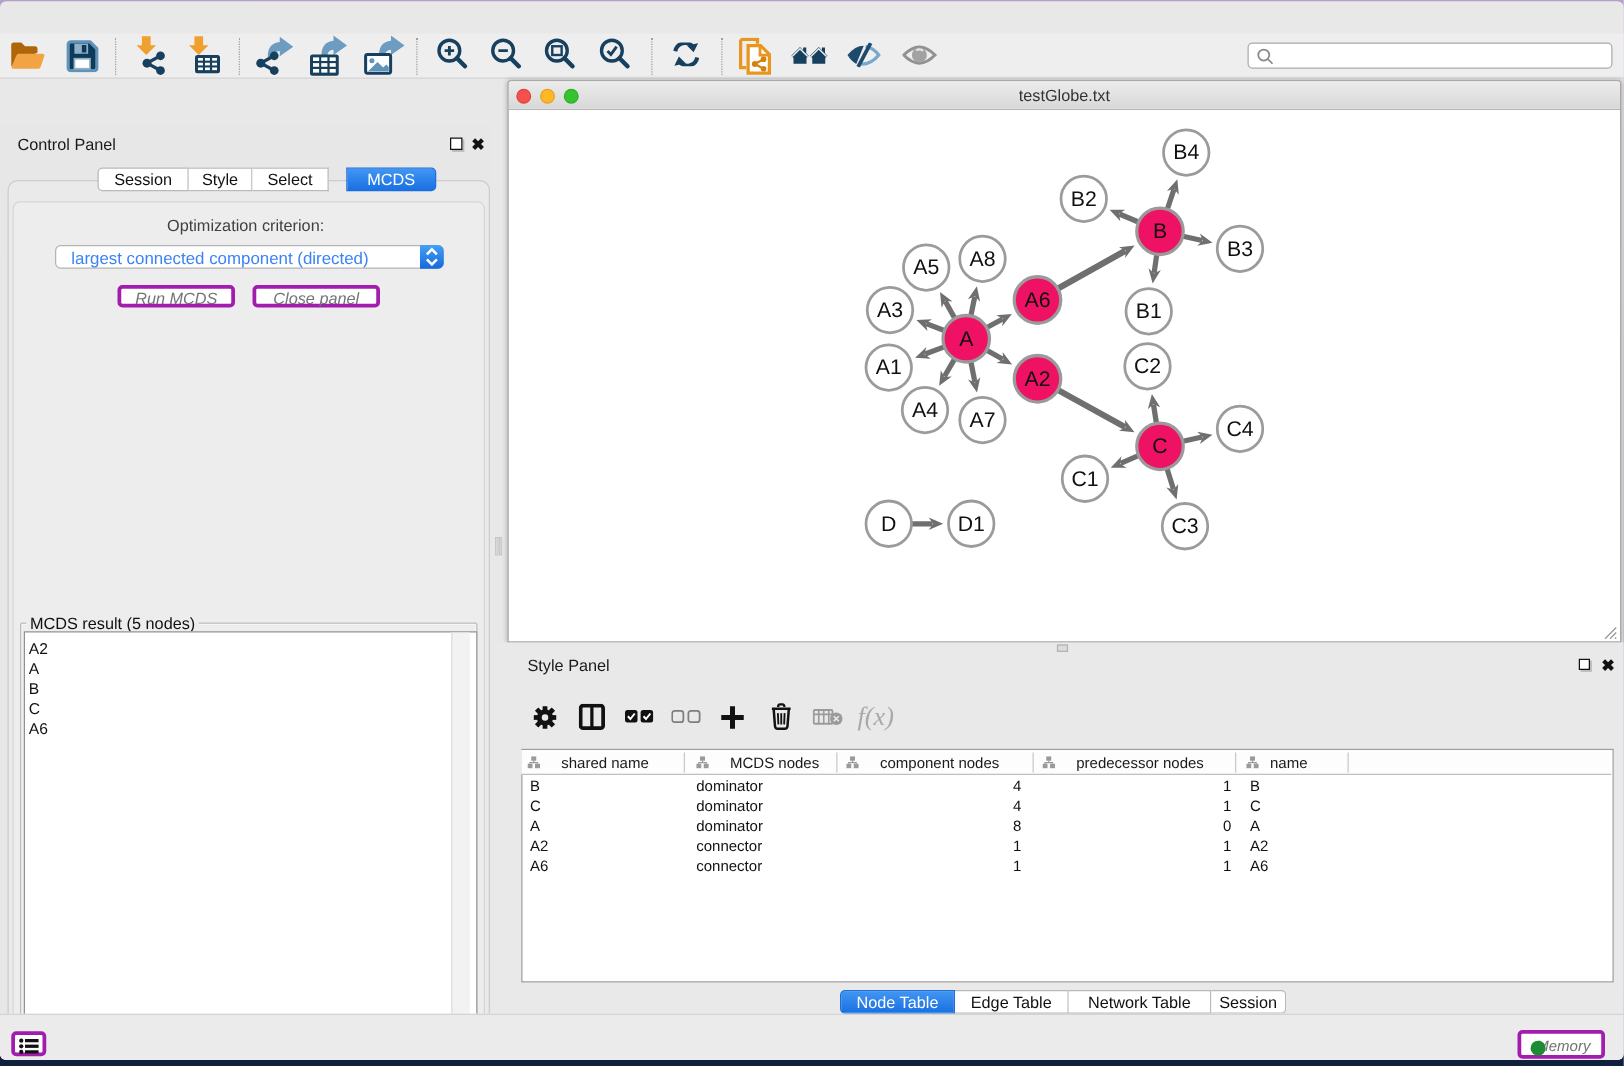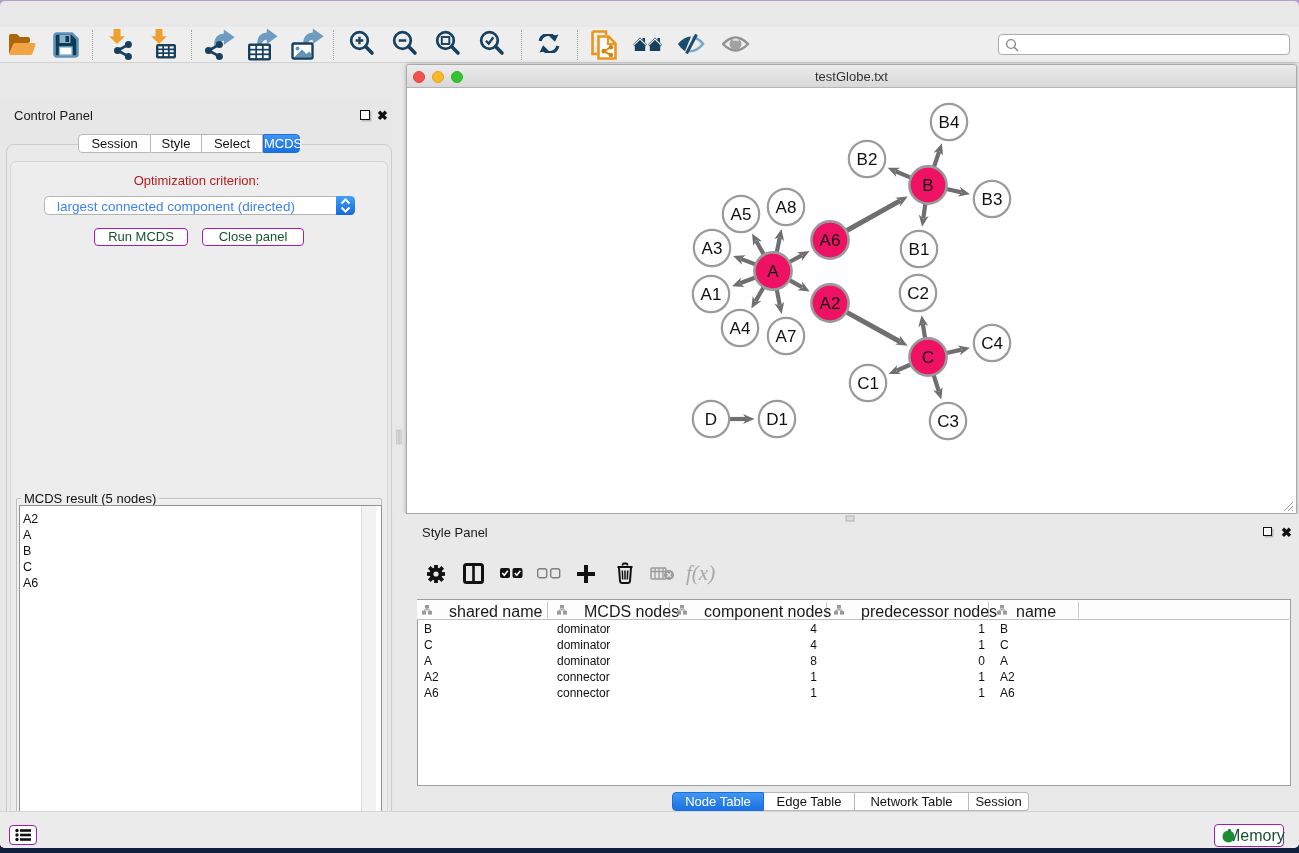--- a/index.html
+++ b/index.html
@@ -24,28 +24,28 @@
 .floatbox { position:absolute; width:10px; height:10px; border:1.6px solid #111; background:#fff; box-shadow:1.5px 1.5px 0 #bbb;}
 .xicon { position:absolute; font-size:13px; font-weight:bold; color:#111; line-height:10px; }
 #cbox { position:absolute; left:6px; top:44px; width:386px; height:697px;
   background:#eaeaea; border:1px solid #cccccc; border-radius:8px; }
 #cbox2 { position:absolute; left:10px; top:61px; width:378px; height:677px;
   background:#ededed; border:1px solid #d6d6d6; border-radius:6px; }
 .tab { position:absolute; top:34px; height:19px; background:#fff;
   border:1px solid #b9b9b9; font-size:13px; color:#111; text-align:center;
   line-height:18px; }
 .tabsel { background:linear-gradient(180deg,#4196f2,#1a71e2); color:#fff; border-color:#1a6fdd; }
-#optlabel { position:absolute; left:0; top:73px; width:393px; text-align:center; font-size:13px; color:#b91c1c; }
+#optlabel { position:absolute; left:0; top:73px; width:393px; text-align:center; font-size:13px; color:#404040; }
 #dropdown { position:absolute; left:44px; top:96px; width:311px; height:19px;
   background:#fff; border:1px solid #b4b4b4; border-radius:4.5px; }
 #dropdown .txt { position:absolute; left:12px; top:2px; font-size:13.5px; color:#3b82f6; }
 #dropdown .step { position:absolute; right:-1px; top:-1px; width:19px; height:19px;
   background:linear-gradient(180deg,#43a0f5,#1668dd); border-radius:0 4.5px 4.5px 0; }
-.btn { position:absolute; height:18px; background:#fff; border:1px solid #a21caf;
-  border-radius:4px; font-size:13px; color:#14532d; text-align:center; line-height:16px; }
+.btn { position:absolute; height:18px; background:#fff; border:3px solid #a21caf;
+  border-radius:4px; font-size:13px; color:#737373; text-align:center; line-height:16px;font-style:italic; }
 #groupbox { position:absolute; left:16px; top:398px; width:366px; height:336px;
   border:1px solid #bdbdbd; border-radius:2px; box-shadow:inset 0 0 0 1px #f6f6f6; }
 #grouplabel { position:absolute; left:21px; top:391px; background:#ededed;
   padding:0 3px; font-size:13px; color:#111; }
 #list { position:absolute; left:19px; top:405px; width:363px; height:325px;
   background:#fff; border:1px solid #919191; }
 .li { position:absolute; left:3px; font-size:12.5px; color:#111; }
 #listscroll { position:absolute; right:5px; top:0px; width:15px; height:325px;
   background:#f2f2f2; border-left:1px solid #dcdcdc; }
 #netwin { position:absolute; left:406px; top:63px; width:891px; height:450px;
@@ -54,21 +54,21 @@
 #nettitle { position:absolute; left:0; top:0; width:100%; height:23px;
   background:linear-gradient(180deg,#ececec,#d8d8d8); border-bottom:1px solid #b5b5b5;
   border-radius:3px 3px 0 0; }
 #nettitle .t { position:absolute; width:100%; top:4px; text-align:center; font-size:13px; color:#333; }
 #tpanel { position:absolute; left:394px; top:513px; width:905px; height:297px; background:#e9e9e9; }
 #tpanel .hdr { position:absolute; left:28px; top:11px; font-size:13px; color:#1a1a1a; }
 #tscroll { position:absolute; left:417px; top:598px; width:874px; height:187px;
   background:#fff; border:1px solid #9e9e9e; }
 #thead { position:absolute; left:417px; top:599px; width:872px; height:20px;
   background:#fdfdfd; border-bottom:1px solid #c0c0c0; }
-.hcell { position:absolute; font-size:16px; color:#1a1a1a; top:0; }
+.hcell { position:absolute; font-size:12px; color:#1a1a1a; top:0; }
 .hsep { position:absolute; top:601px; height:16px; border-left:1px solid #c9c9c9; }
 .cell { position:absolute; font-size:12px; color:#111; height:16px; line-height:16px; }
 .num { text-align:right; }
 .btab { position:absolute; top:791px; height:19px; background:#fff; border:1px solid #b9b9b9;
   font-size:13px; color:#111; text-align:center; line-height:18px; }
 #statusbar { position:absolute; left:0; top:810px; width:1299px; height:38px;
   background:#ebebeb; border-top:1px solid #d4d4d4; }
 #fx { position:absolute; left:686px; top:560px; font-family:"Liberation Serif",serif;
   font-style:italic; font-size:21px; color:#a9a9a9; }
 </style></head>
@@ -221,21 +221,21 @@
 
   <div id="cpanel">
     <div class="hdr">Control Panel</div>
     <div class="floatbox" style="left:360px;top:10px"></div>
     <div class="xicon" style="left:377px;top:11px">✖</div>
     <div id="cbox"></div>
     <div id="cbox2"></div>
     <div class="tab" style="left:78px;width:73px;border-radius:4px 0 0 4px">Session</div>
     <div class="tab" style="left:151px;width:51px;border-left:none">Style</div>
     <div class="tab" style="left:202px;width:61px;border-left:none">Select</div>
-    <div class="tab tabsel" style="left:263px;width:37px;border-radius:0 4px 4px 0">MCDS</div>
+    <div class="tab tabsel" style="left:277px;width:72px;border-radius:0 4px 4px 0">MCDS</div>
     <div id="optlabel">Optimization criterion:</div>
     <div id="dropdown">
         <div class="txt">largest connected component (directed)</div>
       <div class="step"><svg width="19" height="19" viewBox="0 0 19 19">
             <path d="M5.5 7.5 L9.5 3.5 L13.5 7.5 M5.5 11.5 L9.5 15.5 L13.5 11.5" fill="none" stroke="#fff" stroke-width="2"></path>
           </svg></div>
     </div>
     <div class="btn" style="left:94px;top:128px;width:94px">Run MCDS</div>
     <div class="btn" style="left:202px;top:128px;width:102px">Close panel</div>
     <div id="groupbox"></div>
@@ -501,18 +501,18 @@
           <g fill="#111">
             <circle cx="2" cy="2.5" r="1.7"></circle>
             <circle cx="2" cy="7" r="1.7"></circle>
             <circle cx="2" cy="11.5" r="1.7"></circle>
             <rect x="5" y="1.2" width="11" height="2.6"></rect>
             <rect x="5" y="5.7" width="11" height="2.6"></rect>
             <rect x="5" y="10.2" width="11" height="2.6"></rect>
           </g>
         </svg>
     </div>
-    <div class="btn" style="left:1214px;top:12px;width:70px;height:23px;line-height:21px;text-align:left;padding-left:12px;font-size:16px">
+    <div class="btn" style="left:1214px;top:12px;width:70px;height:23px;line-height:21px;text-align:left;padding-left:12px;font-size:12px">
       <svg width="13" height="13" viewBox="0 0 13 13" style="position:absolute;left:7px;top:5px">
           <circle cx="6.5" cy="6.5" r="6" fill="#1d8c34"></circle>
         </svg>Memory</div>
   </div>
 </div>
 
 </body></html>

